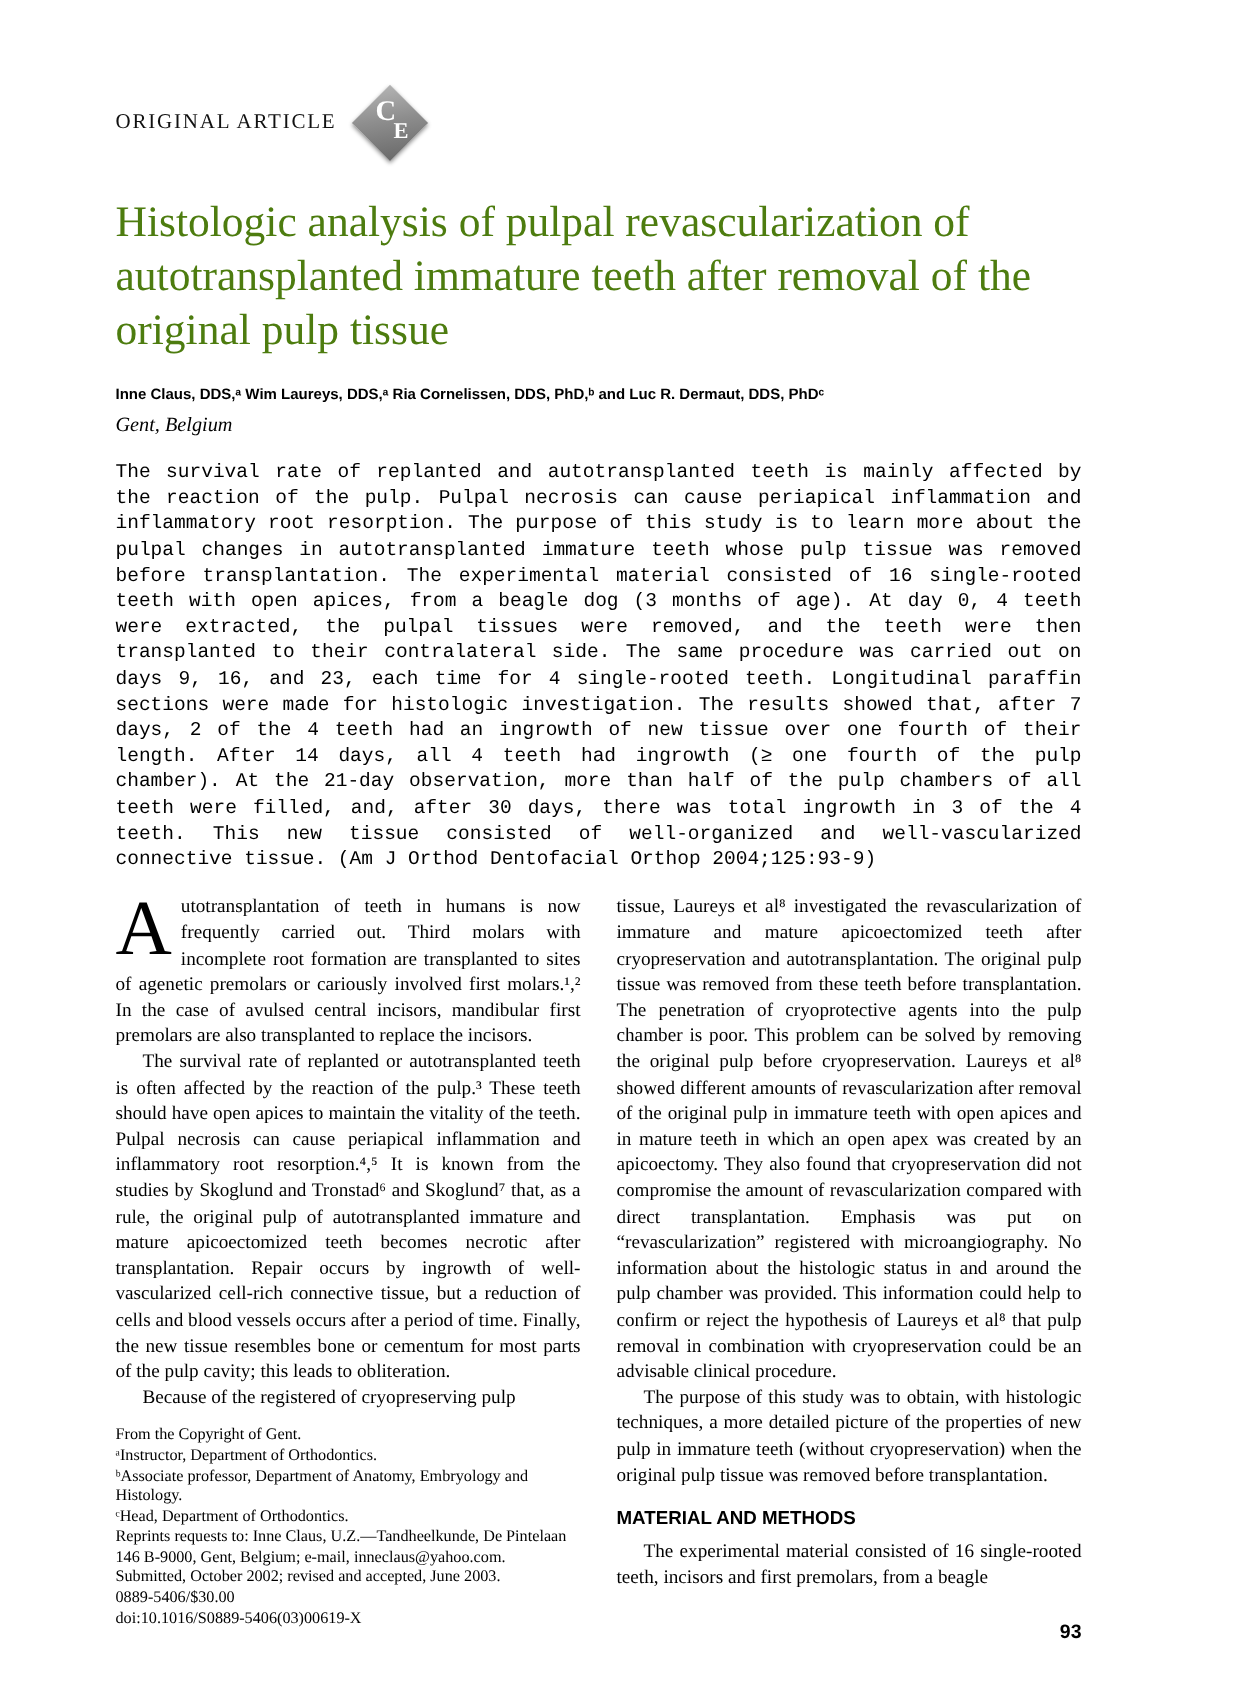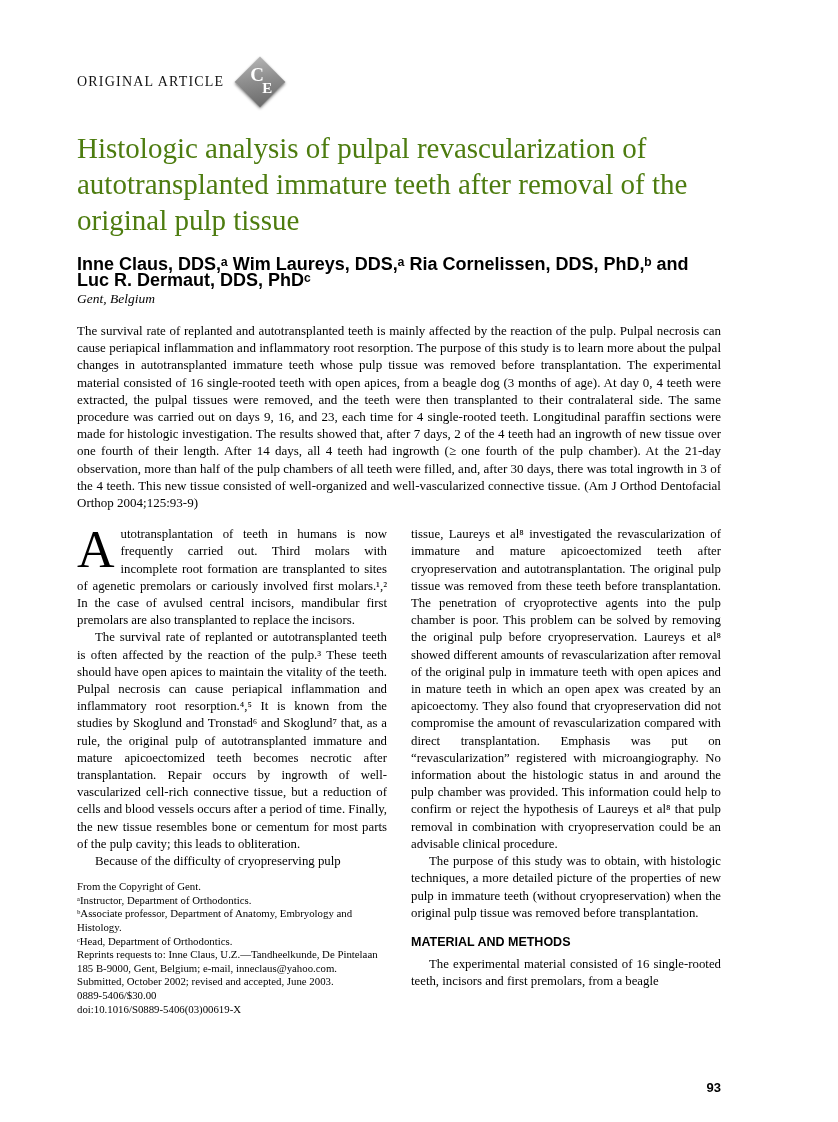--- a/index.html
+++ b/index.html
@@ -55,35 +55,35 @@
     font-weight: normal;
     font-size: 29px;
     line-height: 36px;
     max-width: 665px;
     color: #4d7c0f;
   }
   .author-line {
     margin-top: 18px;
     font-family: "Liberation Sans", sans-serif;
     font-weight: bold;
-    font-size: 18px;
+    font-size: 10px;
     line-height: 16px;
   }
   .affiliation-location {
     margin-top: 2px;
     font-family: "Liberation Serif", serif;
     font-style: italic;
     font-size: 13.5px;
     line-height: 17px;
   }
 
   
   .abstract {
     margin-top: 15px;
-    font-family: Liberation Serif, serif;
+    font-family: Liberation Mono, monospace;
     font-size: 13px;
     line-height: 17.2px;
     text-align: justify;
   }
 
   
   .body-columns {
     margin-top: 15px;
     display: flex;
     gap: 24px;
@@ -155,28 +155,28 @@
 
   <div class="abstract">The survival rate of replanted and autotransplanted teeth is mainly affected by the reaction of the pulp. Pulpal necrosis can cause periapical inflammation and inflammatory root resorption. The purpose of this study is to learn more about the pulpal changes in autotransplanted immature teeth whose pulp tissue was removed before transplantation. The experimental material consisted of 16 single-rooted teeth with open apices, from a beagle dog (3 months of age). At day 0, 4 teeth were extracted, the pulpal tissues were removed, and the teeth were then transplanted to their contralateral side. The same procedure was carried out on days 9, 16, and 23, each time for 4 single-rooted teeth. Longitudinal paraffin sections were made for histologic investigation. The results showed that, after 7 days, 2 of the 4 teeth had an ingrowth of new tissue over one fourth of their length. After 14 days, all 4 teeth had ingrowth (≥ one fourth of the pulp chamber). At the 21-day observation, more than half of the pulp chambers of all teeth were filled, and, after 30 days, there was total ingrowth in 3 of the 4 teeth. This new tissue consisted of well-organized and well-vascularized connective tissue. (Am J Orthod Dentofacial Orthop 2004;125:93-9)</div>
 
   <div class="body-columns">
 
     <div class="column">
       <p class="body-para">
         <span class="drop-cap">A</span><span>utotransplantation of teeth in humans is now frequently carried out. Third molars with incomplete root formation are transplanted to sites of agenetic premolars or cariously involved first molars.¹,² In the case of avulsed central incisors, mandibular first premolars are also transplanted to replace the incisors.</span>
       </p>
       <p class="body-para indent">The survival rate of replanted or autotransplanted teeth is often affected by the reaction of the pulp.³ These teeth should have open apices to maintain the vitality of the teeth. Pulpal necrosis can cause periapical inflammation and inflammatory root resorption.⁴,⁵ It is known from the studies by Skoglund and Tronstad⁶ and Skoglund⁷ that, as a rule, the original pulp of autotransplanted immature and mature apicoectomized teeth becomes necrotic after transplantation. Repair occurs by ingrowth of well-vascularized cell-rich connective tissue, but a reduction of cells and blood vessels occurs after a period of time. Finally, the new tissue resembles bone or cementum for most parts of the pulp cavity; this leads to obliteration.</p>
-      <p class="body-para indent">Because of the difficulty of cryopreserving pulp</p>
+      <p class="body-para indent">Because of the registered of cryopreserving pulp</p>
 
       <div class="footnotes">
         <div class="footnote-line">From the Copyright of Gent.</div>
         <div class="footnote-line">ᵃInstructor, Department of Orthodontics.</div>
         <div class="footnote-line">ᵇAssociate professor, Department of Anatomy, Embryology and Histology.</div>
         <div class="footnote-line">ᶜHead, Department of Orthodontics.</div>
-        <div class="footnote-line">Reprints requests to: Inne Claus, U.Z.—Tandheelkunde, De Pintelaan 185 B-9000, Gent, Belgium; e-mail, inneclaus@yahoo.com.</div>
+        <div class="footnote-line">Reprints requests to: Inne Claus, U.Z.—Tandheelkunde, De Pintelaan 146 B-9000, Gent, Belgium; e-mail, inneclaus@yahoo.com.</div>
         <div class="footnote-line">Submitted, October 2002; revised and accepted, June 2003.</div>
         <div class="footnote-line">0889-5406/$30.00</div>
         <div class="footnote-line">doi:10.1016/S0889-5406(03)00619-X</div>
       </div>
     </div>
 
     <div class="column">
       <p class="body-para">tissue, Laureys et al⁸ investigated the revascularization of immature and mature apicoectomized teeth after cryopreservation and autotransplantation. The original pulp tissue was removed from these teeth before transplantation. The penetration of cryoprotective agents into the pulp chamber is poor. This problem can be solved by removing the original pulp before cryopreservation. Laureys et al⁸ showed different amounts of revascularization after removal of the original pulp in immature teeth with open apices and in mature teeth in which an open apex was created by an apicoectomy. They also found that cryopreservation did not compromise the amount of revascularization compared with direct transplantation. Emphasis was put on “revascularization” registered with microangiography. No information about the histologic status in and around the pulp chamber was provided. This information could help to confirm or reject the hypothesis of Laureys et al⁸ that pulp removal in combination with cryopreservation could be an advisable clinical procedure.</p>
       <p class="body-para indent">The purpose of this study was to obtain, with histologic techniques, a more detailed picture of the properties of new pulp in immature teeth (without cryopreservation) when the original pulp tissue was removed before transplantation.</p>
       <h2 class="section-heading">MATERIAL AND METHODS</h2>

